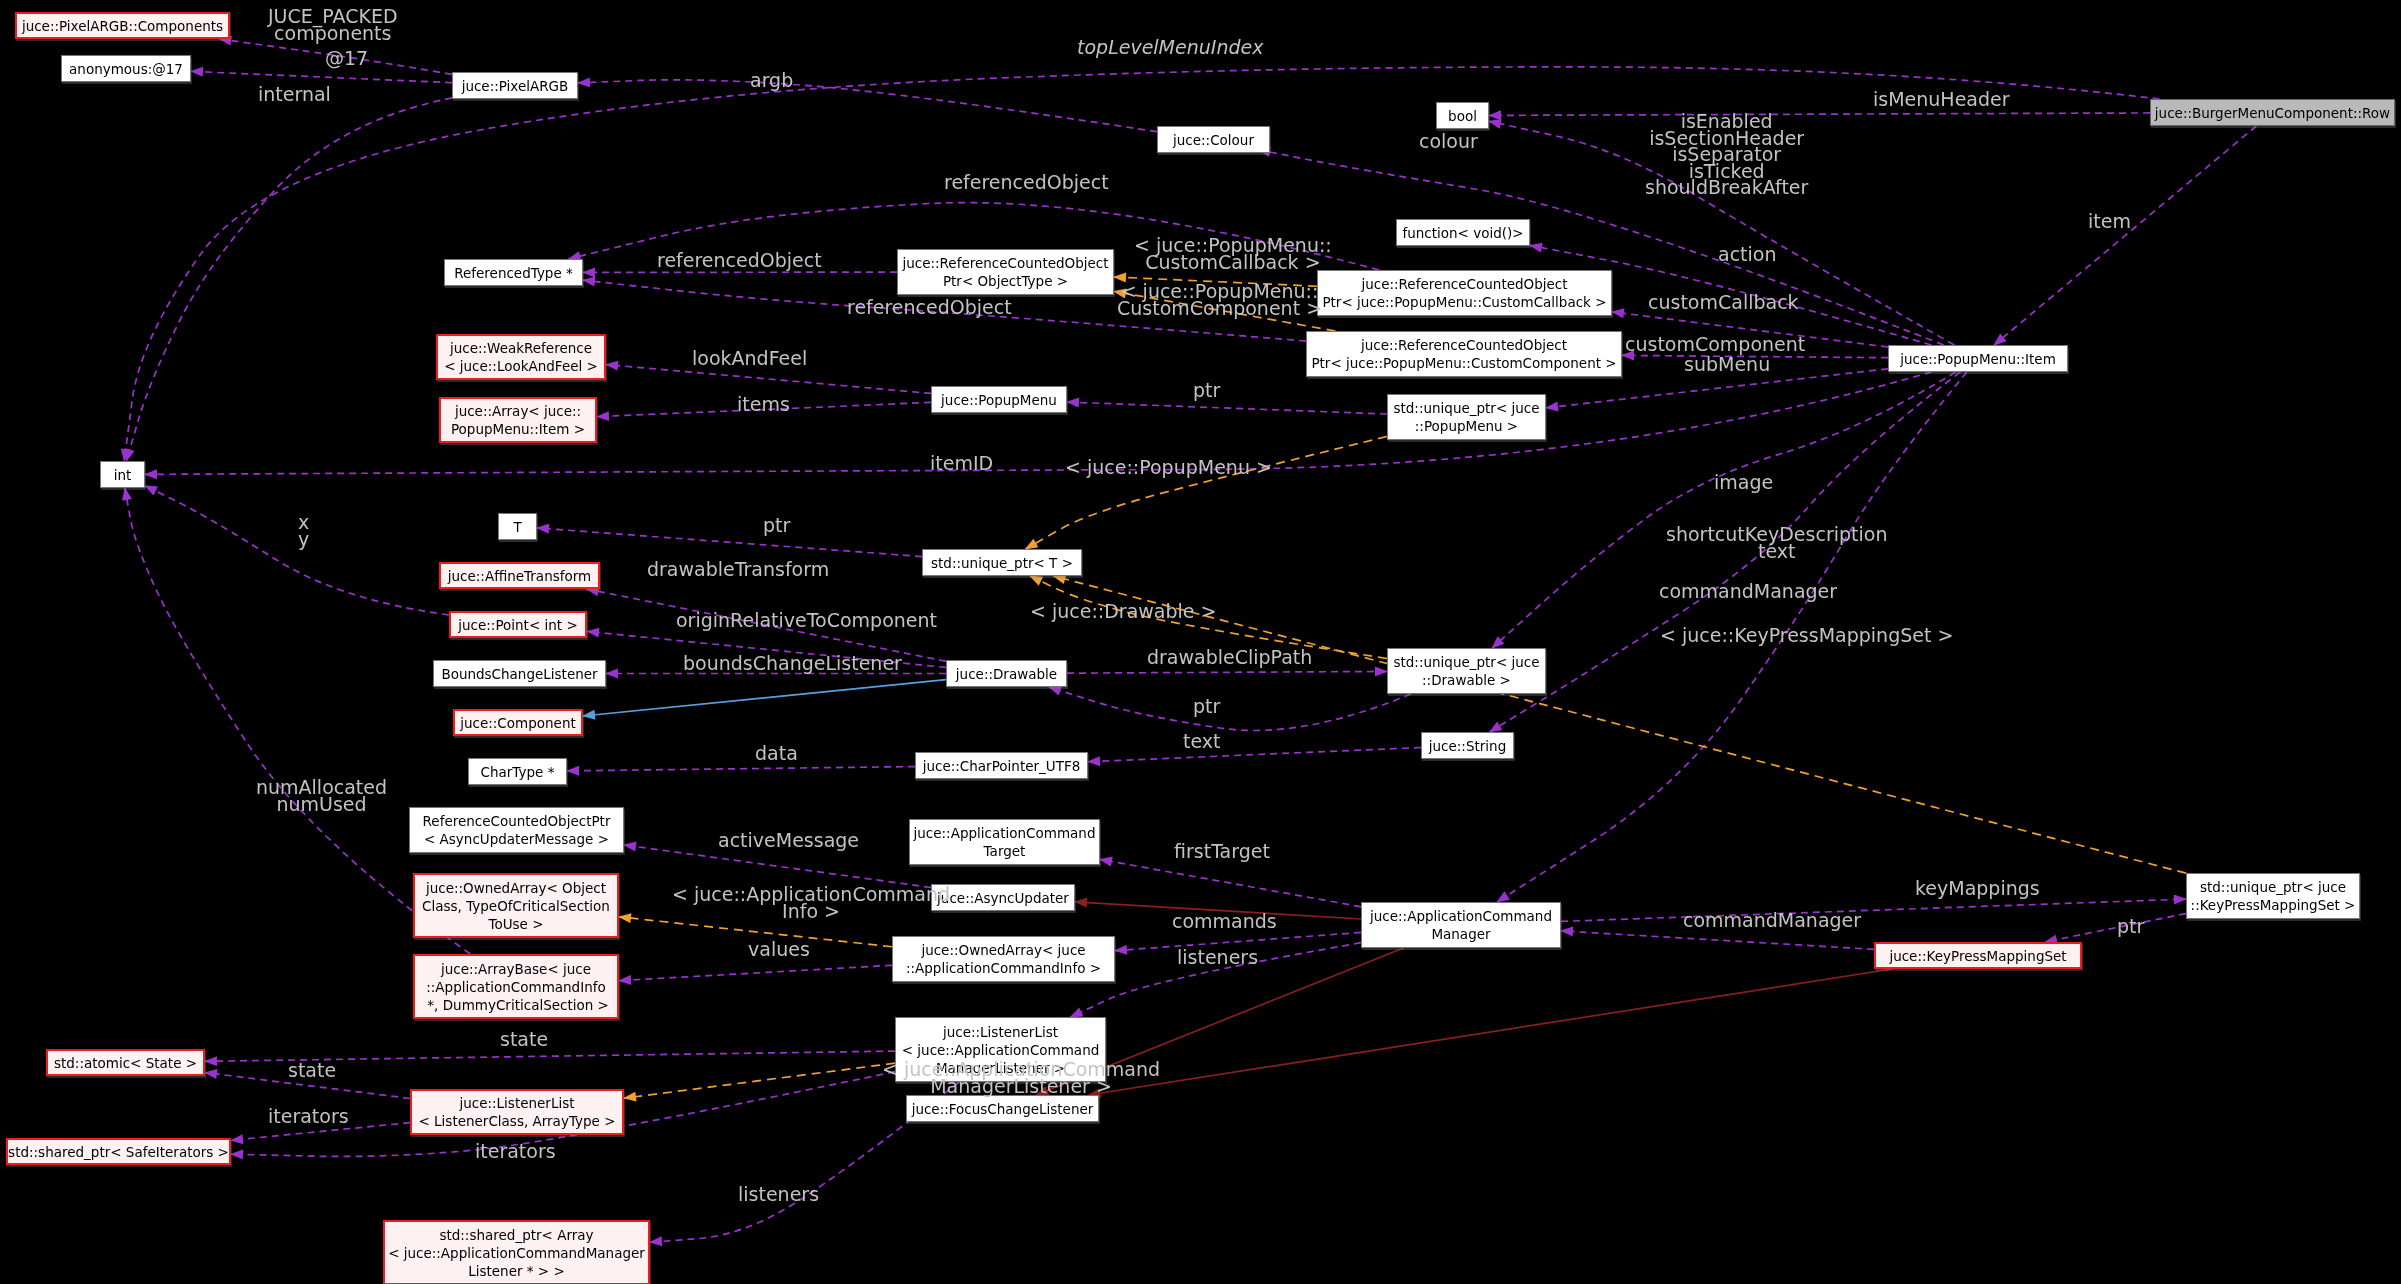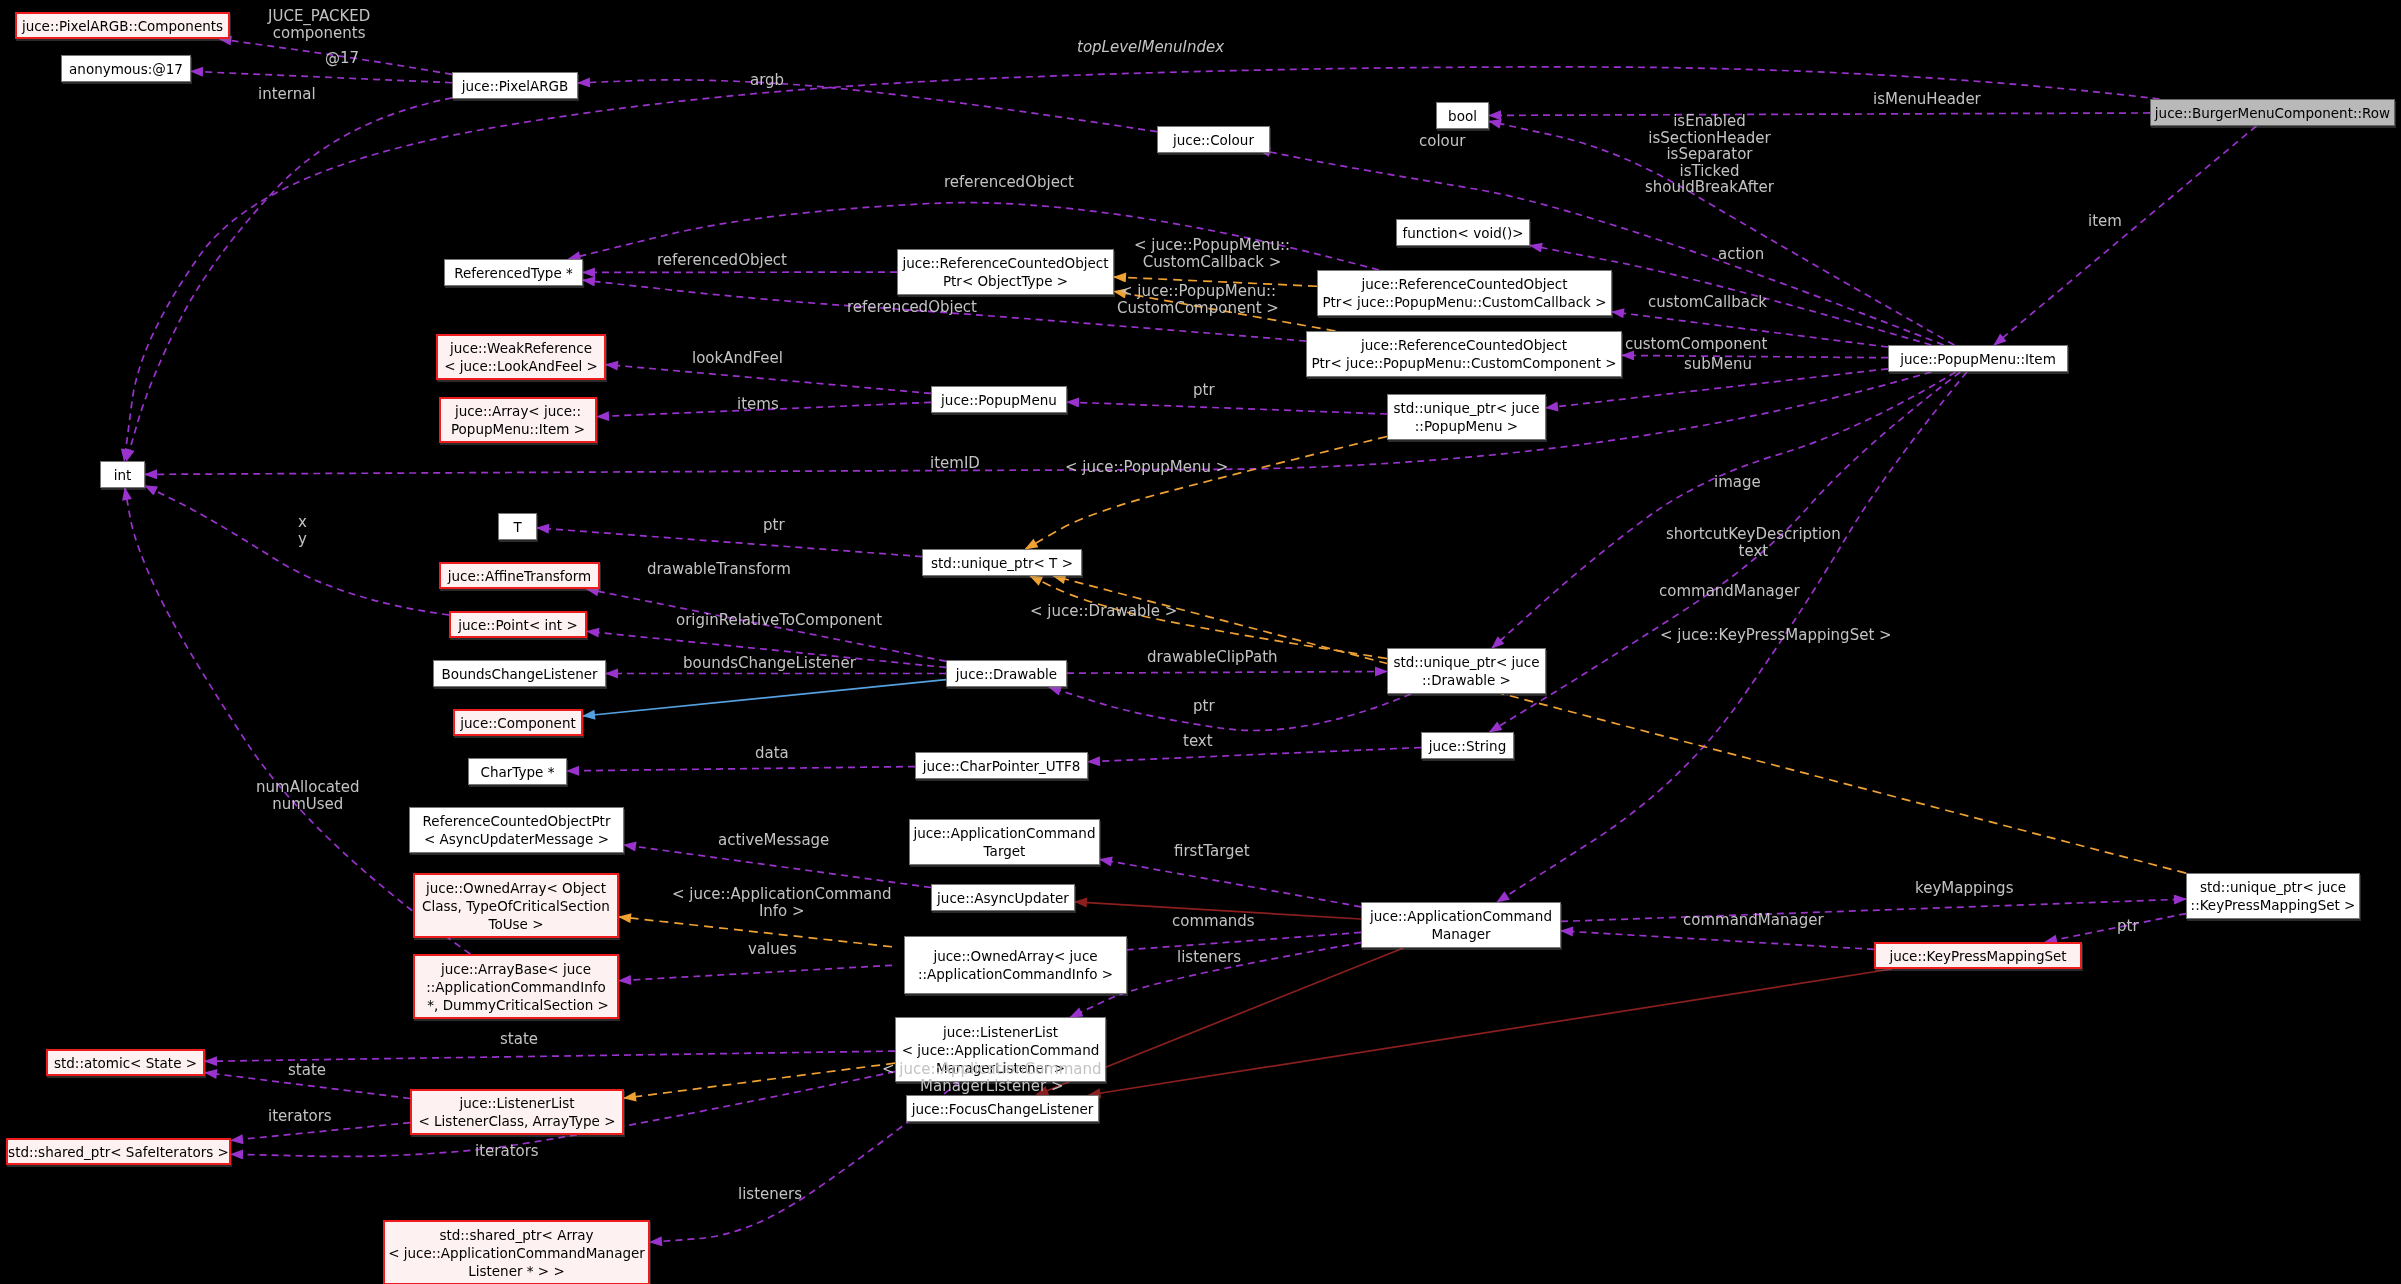--- a/index.html
+++ b/index.html
@@ -5,21 +5,21 @@
   html,body{margin:0;padding:0;background:#000;}
   #canvas{position:relative;width:2401px;height:1284px;background:#000;
           font-family:"DejaVu Sans","Liberation Sans",sans-serif;overflow:hidden;}
   #edgelayer{position:absolute;left:0;top:0;width:2401px;height:1284px;}
   .node{position:absolute;box-sizing:border-box;display:flex;align-items:center;justify-content:center;
         text-align:center;white-space:pre;font-size:13.5px;line-height:18px;color:#000;
         background:#ffffff;border:1px solid #777;padding:1px 3px;
         box-shadow:1px 2px 0 rgba(120,120,120,.35);}
   .node.red{border:2px solid #ee1c1c;background:#fdf2f1;}
   .node.main{background:#b9b9b9;border:1px solid #666;}
-  .elabel{position:absolute;color:#c3c3c3;font-size:15px;line-height:16.5px;
+  .elabel{position:absolute;color:#c3c3c3;font-size:19px;line-height:16.5px;
           white-space:pre;text-align:center;}
 </style>
 </head>
 <body>
 
 <div id="canvas">
   <svg id="edgelayer" xmlns="http://www.w3.org/2000/svg" viewBox="0 0 2401 1284">
     <defs>
         <marker id="ar-u" markerUnits="userSpaceOnUse" markerWidth="16" markerHeight="12" refX="13" refY="5" orient="auto">
           <path d="M1,0 L14,5 L1,10 z" fill="#9a32cd"></path>
@@ -136,21 +136,21 @@
 ToUse &gt;</div>
     <div class="node" style="left: 931px; top: 884px; width: 144px; height: 27px;">juce::AsyncUpdater</div>
     <div class="node" style="left: 1361px; top: 902px; width: 200px; height: 46px;">juce::ApplicationCommand
 Manager</div>
     <div class="node" style="left: 2186px; top: 873px; width: 174px; height: 46px;">std::unique_ptr&lt; juce
 ::KeyPressMappingSet &gt;</div>
     <div class="node red" style="left: 1874px; top: 942px; width: 208px; height: 27px;">juce::KeyPressMappingSet</div>
     <div class="node red" style="left: 413px; top: 954px; width: 206px; height: 65px;">juce::ArrayBase&lt; juce
 ::ApplicationCommandInfo
  *, DummyCriticalSection &gt;</div>
-    <div class="node" style="left: 892px; top: 936px; width: 223px; height: 58px; margin-left: 12px;">juce::OwnedArray&lt; juce
+    <div class="node" style="left: 892px; top: 936px; width: 223px; height: 46px;">juce::OwnedArray&lt; juce
 ::ApplicationCommandInfo &gt;</div>
     <div class="node" style="left: 895px; top: 1017px; width: 211px; height: 65px;">juce::ListenerList
 &lt; juce::ApplicationCommand
 ManagerListener &gt;</div>
     <div class="node red" style="left: 46px; top: 1049px; width: 159px; height: 27px;">std::atomic&lt; State &gt;</div>
     <div class="node red" style="left: 410px; top: 1089px; width: 214px; height: 46px;">juce::ListenerList
 &lt; ListenerClass, ArrayType &gt;</div>
     <div class="node" style="left: 906px; top: 1095px; width: 193px; height: 27px;">juce::FocusChangeListener</div>
     <div class="node red" style="left: 6px; top: 1138px; width: 225px; height: 27px;">std::shared_ptr&lt; SafeIterators &gt;</div>
     <div class="node red" style="left: 383px; top: 1220px; width: 267px; height: 65px;">std::shared_ptr&lt; Array

